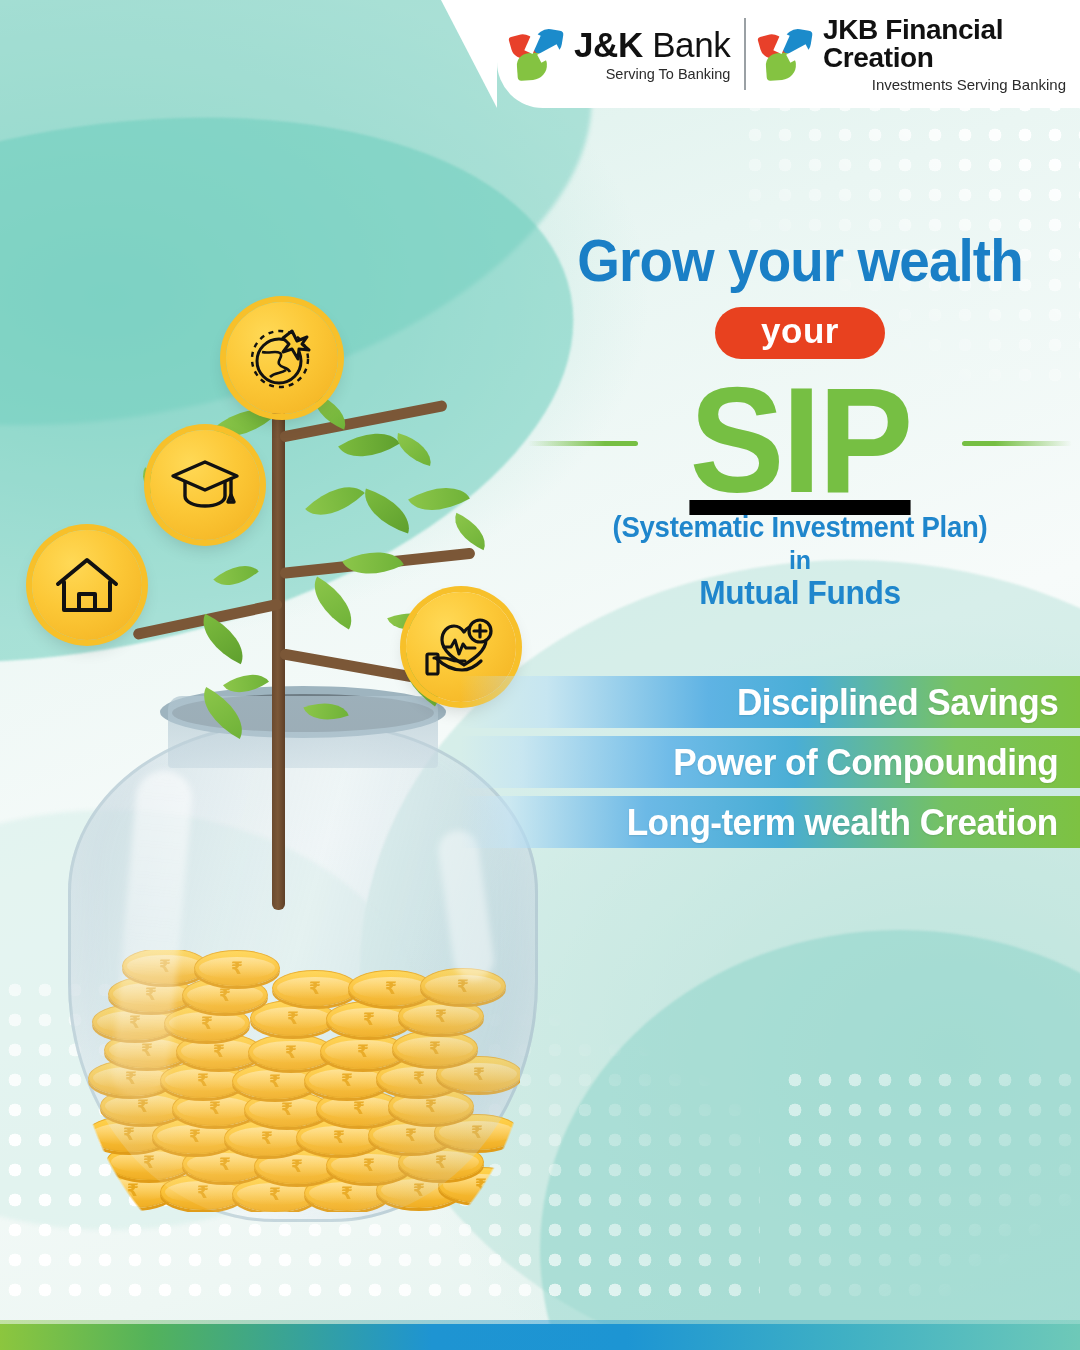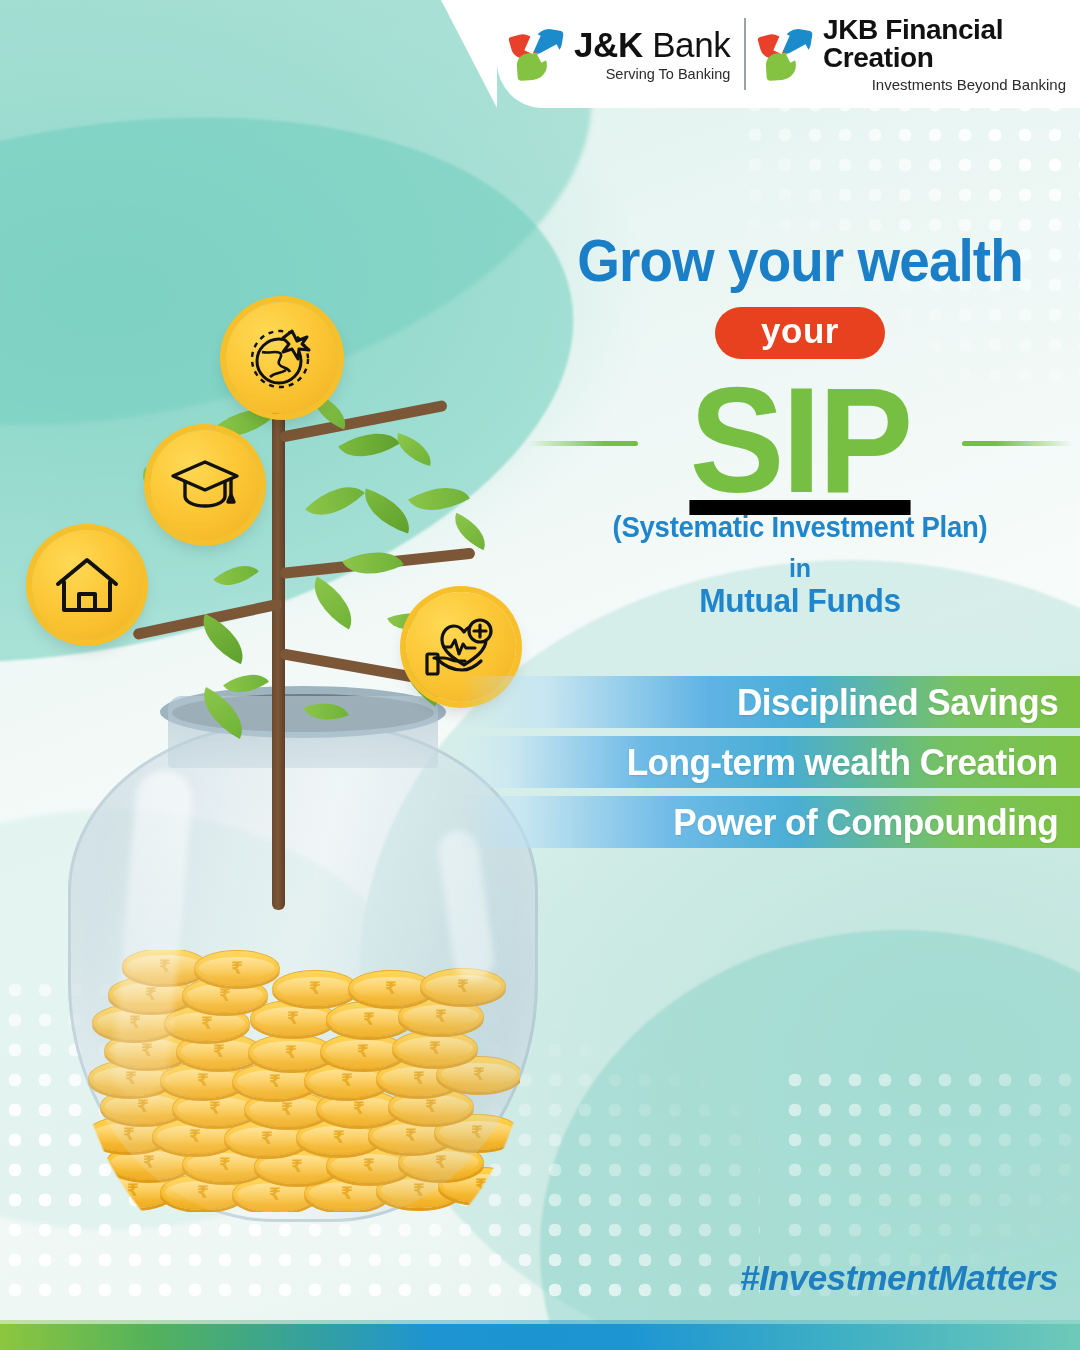--- a/index.html
+++ b/index.html
@@ -108,21 +108,21 @@
     font-size:150px; font-weight:700; color:#76bf43;
     line-height:150px; letter-spacing:-3px;
     transform:scaleX(.95); transform-origin:center;
   }
   .sip-dash { position:absolute; top:76px; height:5px; border-radius:3px; }
   .sip-dash.left  { left:8px;  width:110px; background:linear-gradient(90deg, rgba(118,191,67,0) 0%, #76bf43 70%); }
   .sip-dash.right { right:8px; width:110px; background:linear-gradient(270deg, rgba(118,191,67,0) 0%, #76bf43 70%); }
 
   #sip-expand { font-size:29px; font-weight:700; color:#1f86cc; letter-spacing:-.3px;
                 transform:scaleX(.95); transform-origin:center; margin-top:-4px; }
-  #sip-in     { font-size:25px; font-weight:700; color:#1f86cc; line-height:1.15; margin-top:10px; }
+  #sip-in     { font-size:25px; font-weight:700; color:#1f86cc; line-height:1.15; margin-top:2px; }
   #sip-mf     { font-size:33px; font-weight:700; color:#1f86cc; letter-spacing:-.4px;
                 transform:scaleX(.96); transform-origin:center; line-height:1.1; }
 
   
   #benefits { position:absolute; right:0; top:676px; width:620px; z-index:26; }
   .benefit {
     height:52px; margin-bottom:8px;
     display:flex; align-items:center; justify-content:flex-end;
     padding-right:22px;
     color:#ffffff; font-weight:700; font-size:37px;
@@ -285,21 +285,21 @@
       <div class="logo-block">
         <div class="mark">
           <i class="p-red"></i>
             <i class="p-blue"></i>
             <i class="p-green"></i>
           <i class="cut1"></i>
             <i class="cut2"></i>
         </div>
         <div class="logo-text">
           <div class="logo-main jkb-main">JKB Financial Creation</div>
-          <div class="logo-sub jkb-sub">Investments Beyond Banking</div>
+          <div class="logo-sub jkb-sub">Investments Serving Banking</div>
         </div>
       </div>
 
     </div>
   </div>
 
   <div id="copy">
     <div id="headline">Grow your wealth</div>
 
     <div id="with-pill-wrap">
@@ -314,25 +314,25 @@
 
     <div id="sip-expand">(Systematic Investment Plan)</div>
     <div id="sip-in">in</div>
     <div id="sip-mf">Mutual Funds</div>
   </div>
 
   <div id="benefits">
     <div class="benefit benefit-1">
       <span>Disciplined Savings</span>
     </div>
+    <div class="benefit benefit-2">
+      <span>Power of Compounding</span>
+    </div>
     <div class="benefit benefit-3">
       <span>Long-term wealth Creation</span>
-    </div>
-    <div class="benefit benefit-2">
-      <span>Power of Compounding</span>
     </div>
   </div>
 
   <div id="scene">
 
     <div id="jar">
       <div id="jar-body"></div>
       <div id="coin-pile">
         <div class="coin-c" style="left:4px;   bottom:4px;"></div>
         <div class="coin-c" style="left:74px;  bottom:2px;"></div>
@@ -455,17 +455,16 @@
         <circle cx="56" cy="17" r="11" fill="#fccb38"></circle>
         <path d="M56 11 v12 M50 17 h12" stroke-width="3.2"></path>
         <path d="M10 44 h10 c5 0 8 3 13 3 h8"></path>
         <path d="M12 44 c8 8 16 12 26 12 c8 0 14 -4 19 -9"></path>
         <rect x="3" y="40" width="11" height="20" rx="1.5"></rect>
       </svg>
     </div>
 
   </div>
 
-  <div id="hashtag">#InvestmentMatters</div>
   <div id="bottom-strip-edge"></div>
   <div id="bottom-strip"></div>
 
 </div>
 
 </body></html>

